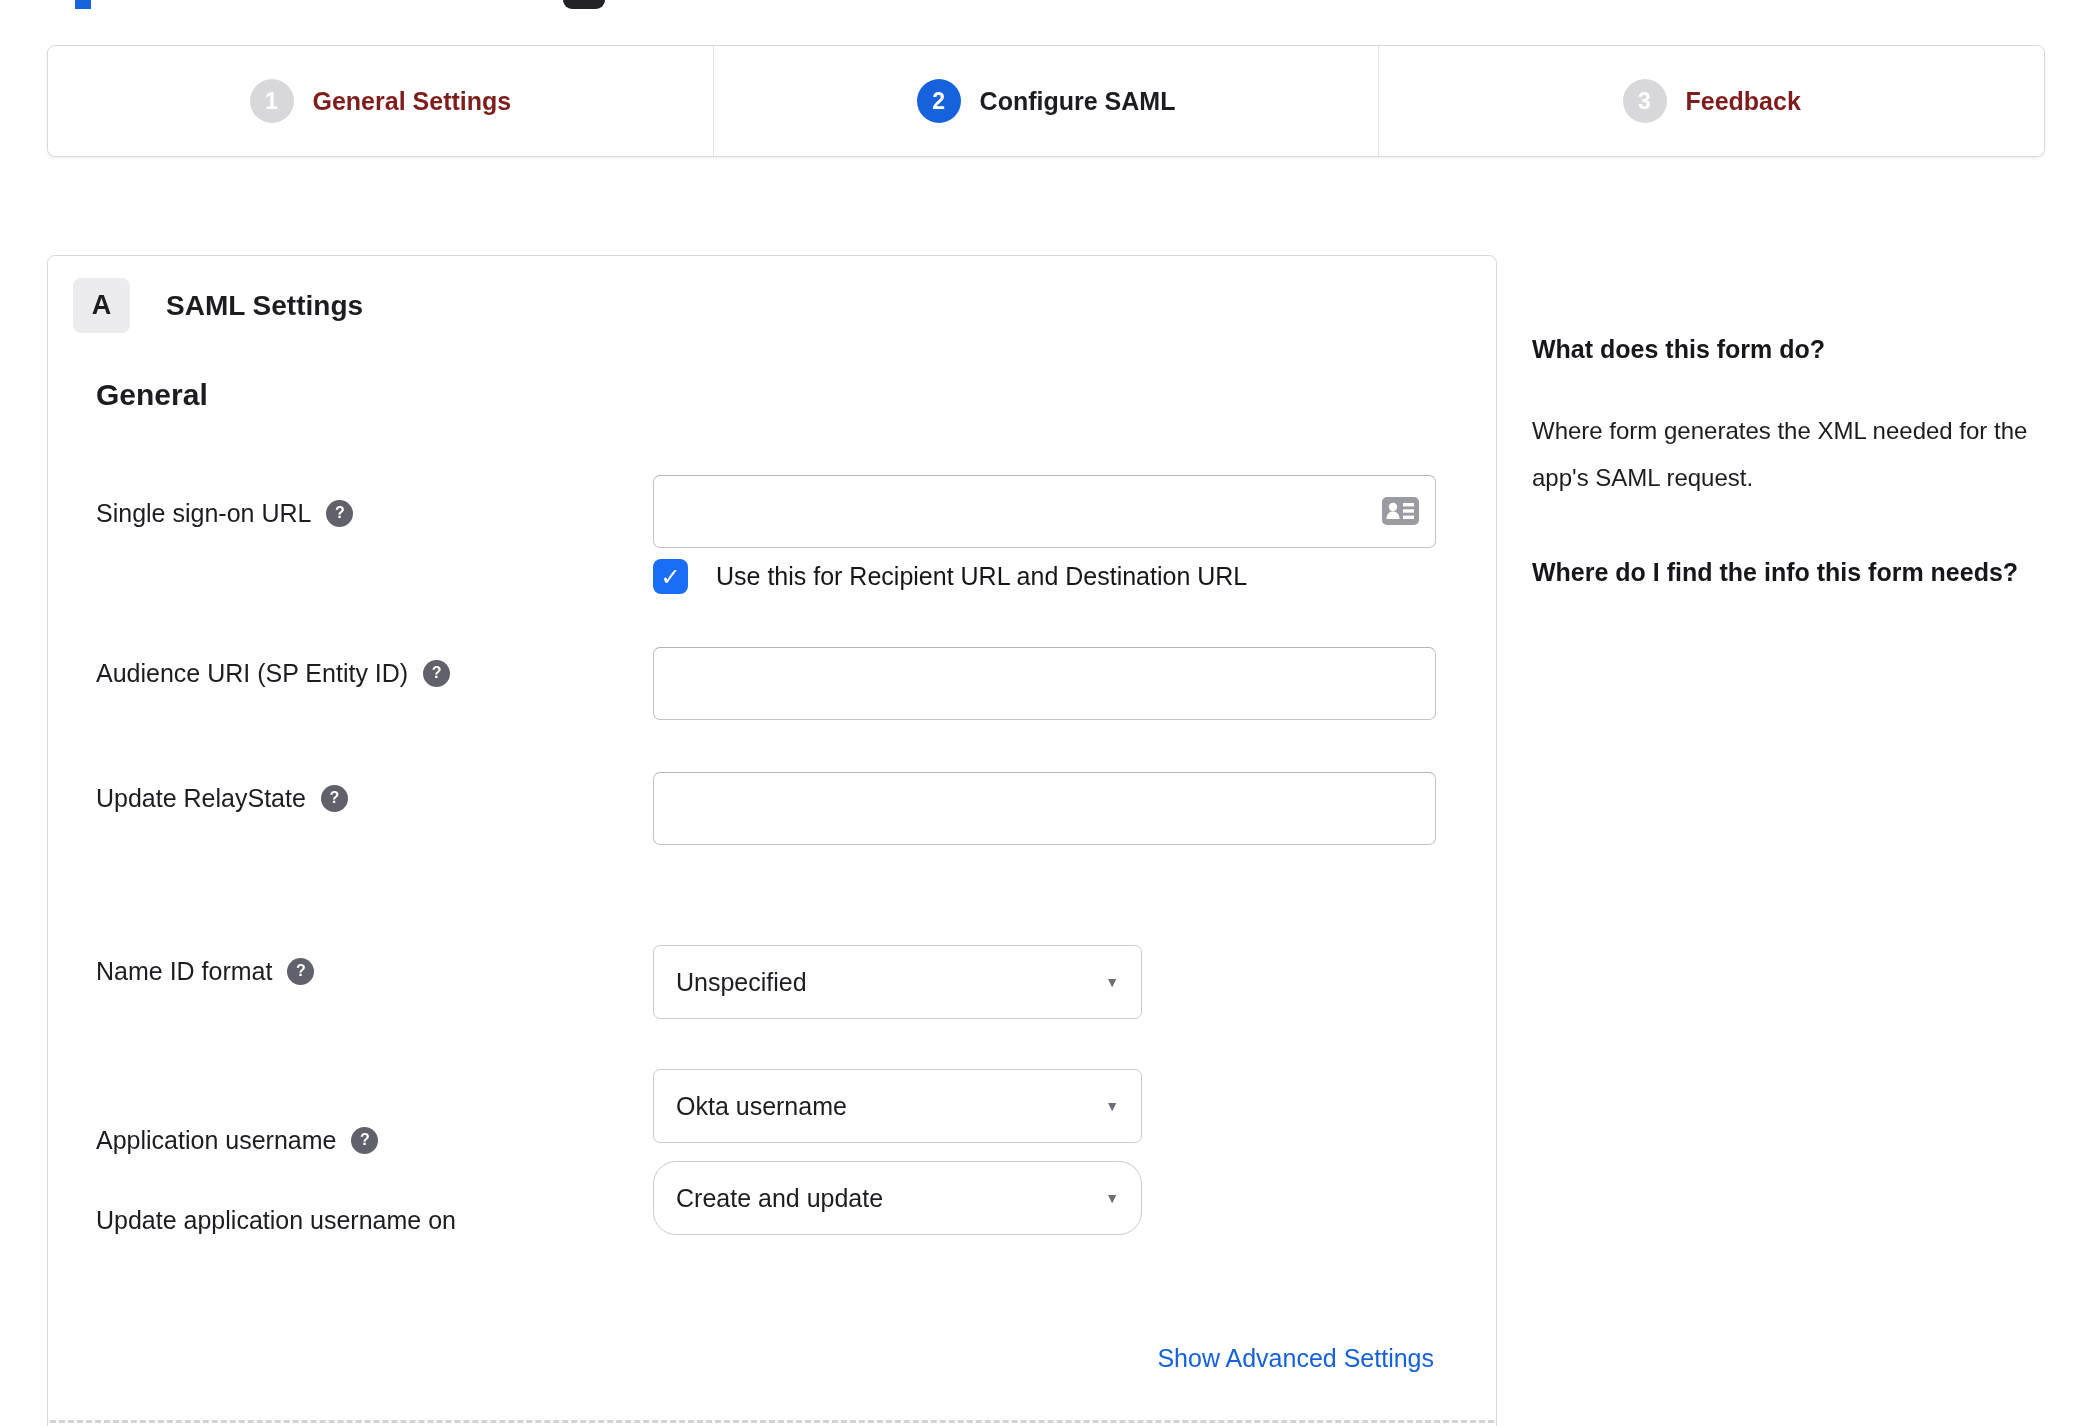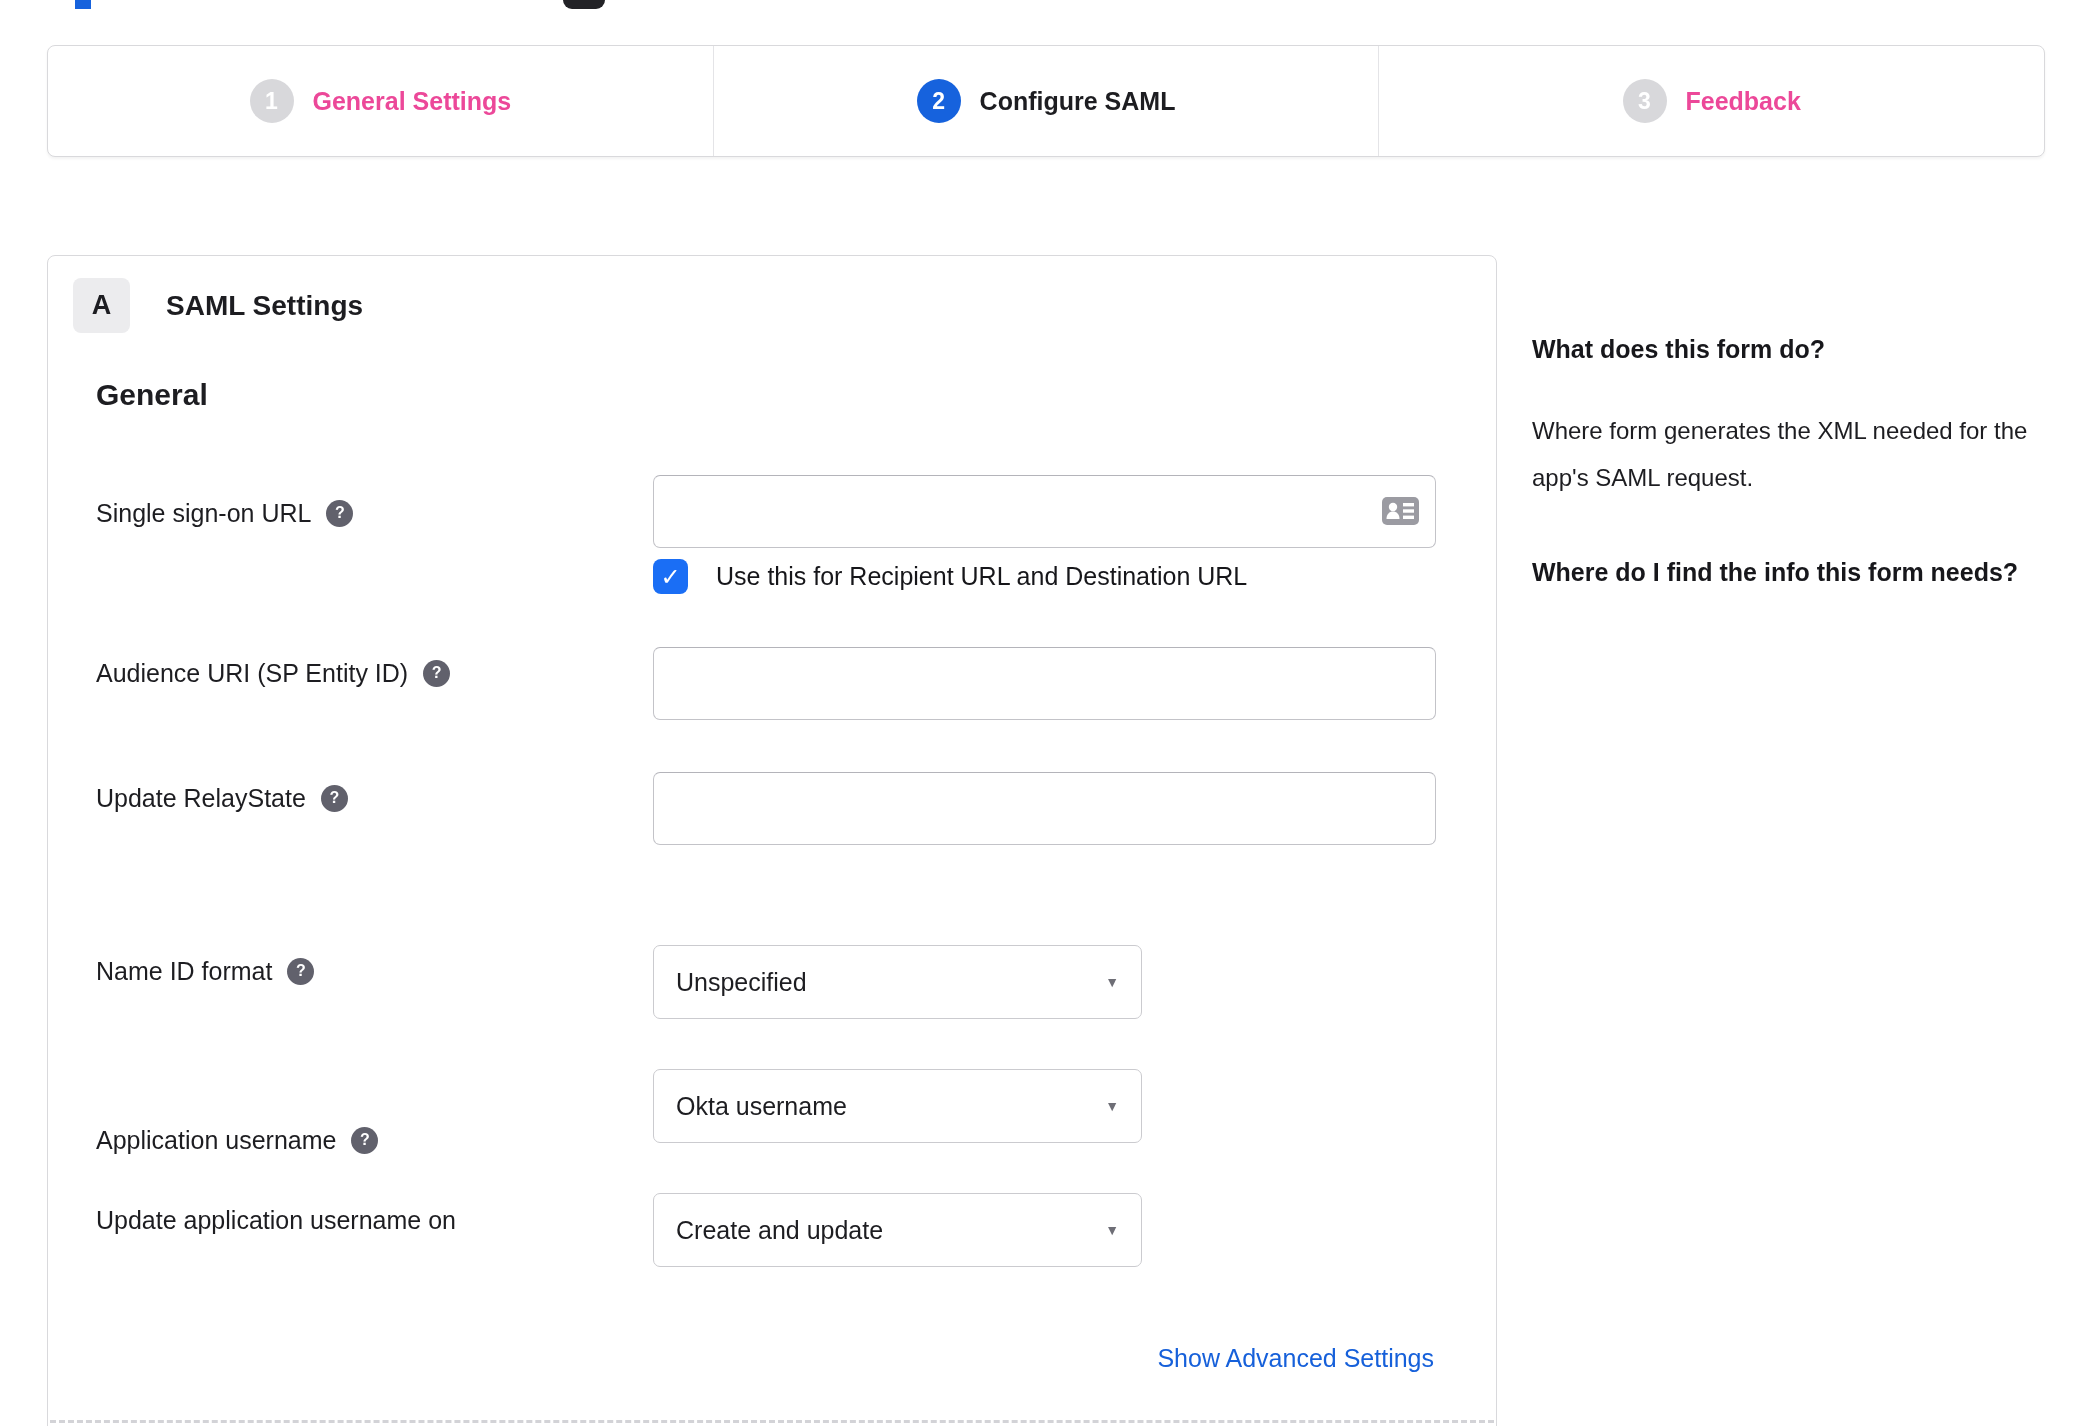--- a/index.html
+++ b/index.html
@@ -21,21 +21,21 @@
     display:flex; box-shadow:0 2px 3px rgba(0,0,0,.05);
   }
   .step { flex:1; display:flex; align-items:center; justify-content:center; gap:19px; cursor:default; }
   .step + .step { border-left:1px solid #e4e4e7; }
   .step-circle {
     width:44px; height:44px; border-radius:50%; background:#d8d8db; color:#fff;
     display:flex; align-items:center; justify-content:center;
     font-size:23px; font-weight:bold; flex:0 0 auto;
   }
   .step.active .step-circle { background:#1662dd; }
-  .step-label { font-size:25px; font-weight:bold; color:#ec4899; }
+  .step-label { font-size:25px; font-weight:bold; color:#7f1d1d; }
   .step.active .step-label { color:#1d1d21; }
 
   
   .card {
     position:absolute; left:47px; top:255px; width:1450px; height:1230px;
     background:#fff; border:1px solid #d9d9dc; border-radius:8px;
   }
   .badge {
     position:absolute; left:25px; top:22px; width:57px; height:55px;
     background:#ececee; border-radius:8px; display:flex; align-items:center; justify-content:center;
@@ -170,21 +170,21 @@
     <span class="help">?</span>
   </div>
   <div class="select" style="top:813px;">
     <span class="select-value">Okta username</span>
     <span class="select-caret">▼</span>
   </div>
 
   <div class="field-label" style="top:948px;">
     <span>Update application username on</span>
   </div>
-  <div class="select" style="top:937px;">
+  <div class="select" style="top:905px;border-radius:23px;">
     <span class="select-value">Create and update</span>
     <span class="select-caret">▼</span>
   </div>
 
   <a class="advanced-link">Show Advanced Settings</a>
 
   <div class="dashed-sep"></div>
 </div>
 
 <div class="side">

